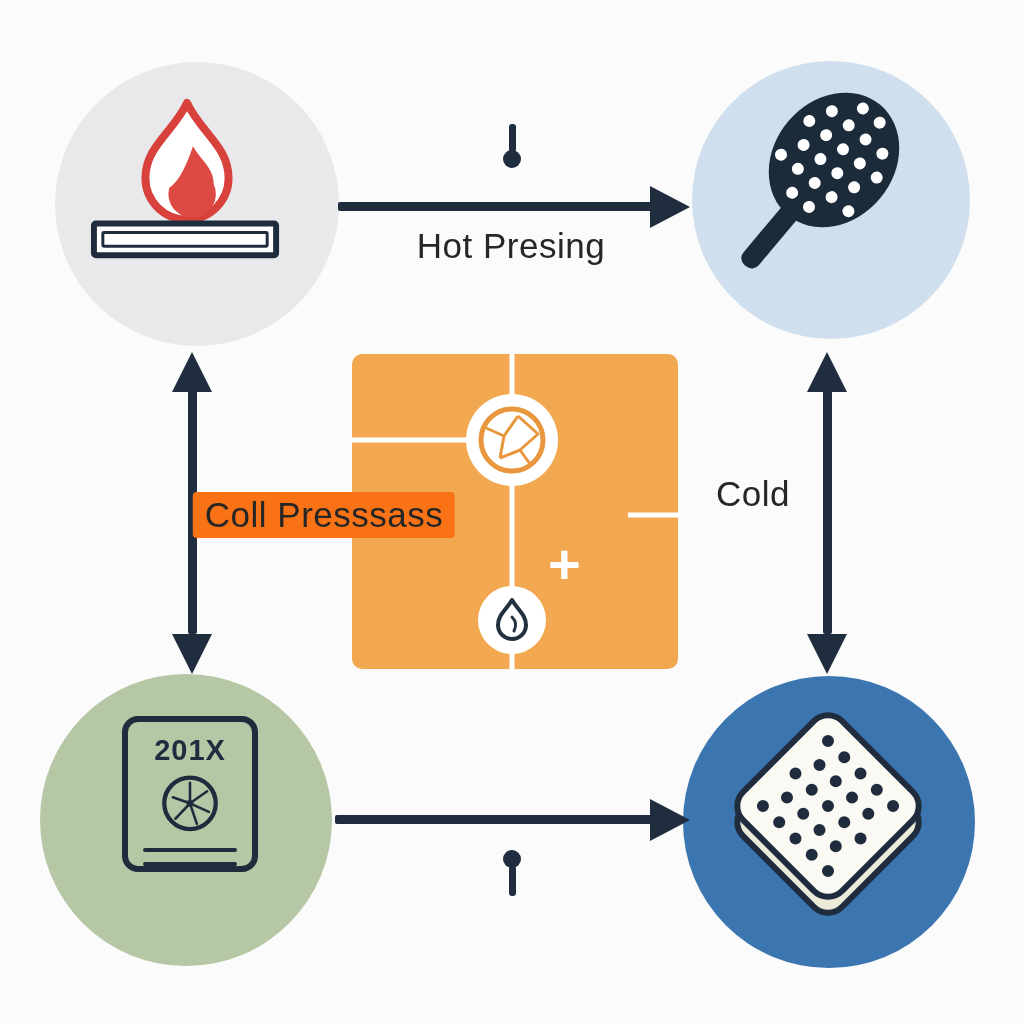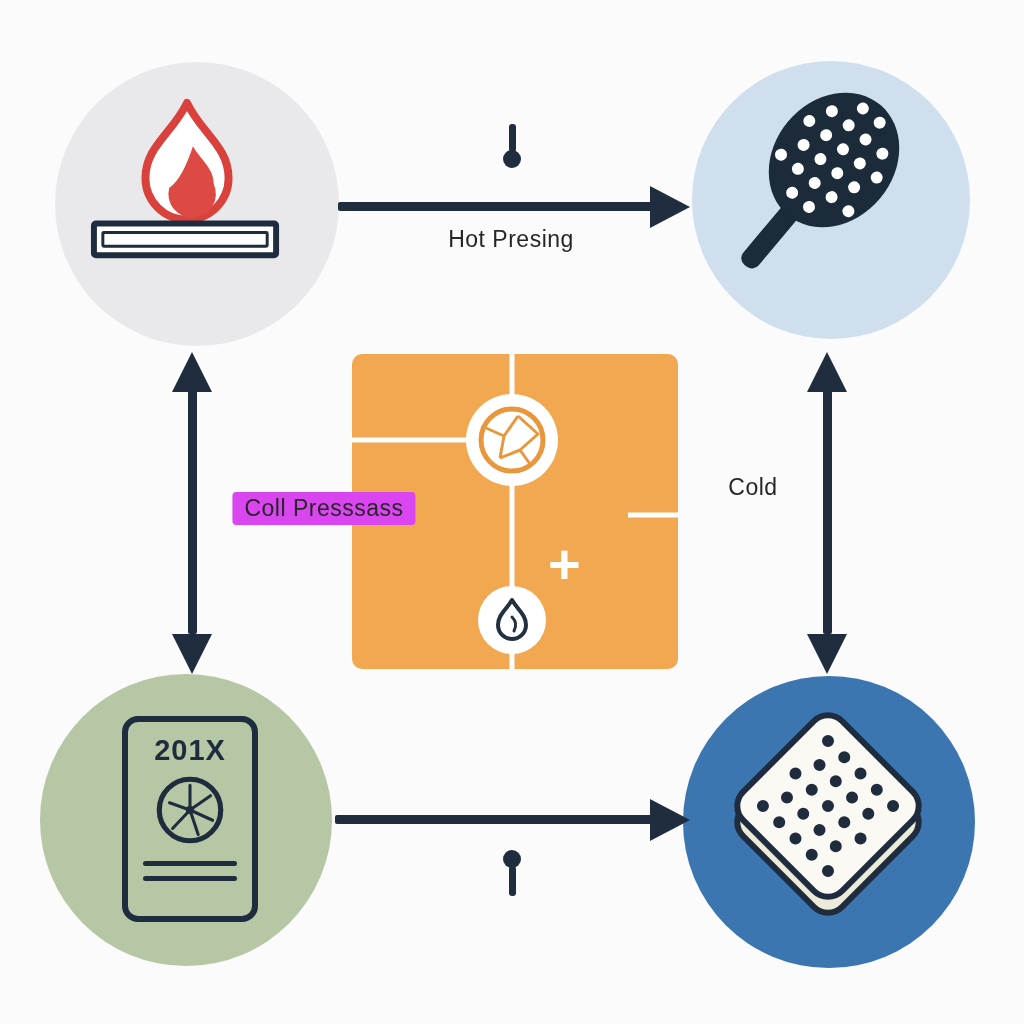--- a/index.html
+++ b/index.html
@@ -31,29 +31,29 @@
   .abs-svg{position:absolute;}
 
   .arrow-line{position:absolute;background:var(--arrow);border-radius:2px;}
   .arrow-head{position:absolute;width:0;height:0;}
   .head-right{border-top:21px solid transparent;border-bottom:21px solid transparent;border-left:40px solid var(--arrow);}
   .head-up{border-left:20px solid transparent;border-right:20px solid transparent;border-bottom:40px solid var(--arrow);}
   .head-down{border-left:20px solid transparent;border-right:20px solid transparent;border-top:40px solid var(--arrow);}
 
   .label{
     position:absolute;transform:translateX(-50%);
-    font-size:23px;color:#262626;white-space:nowrap;letter-spacing:0.5px;
-  }
-  #label-left{background:#d946ef;padding:3px 12px;border-radius:4px;}
+    font-size:35px;color:#262626;white-space:nowrap;letter-spacing:0.5px;
+  }
+  #label-left{background:#f97316;padding:3px 12px;border-radius:4px;}
 
   .pin-line{position:absolute;width:7px;background:var(--arrow);border-radius:3px;}
   .pin-dot{position:absolute;width:18px;height:18px;background:var(--arrow);border-radius:50%;}
 
   #doc-icon{
-    position:absolute;left:122px;top:716px;width:136px;height:206px;
+    position:absolute;left:122px;top:716px;width:136px;height:156px;
     border:6px solid var(--outline);border-radius:16px;box-sizing:border-box;
     display:flex;flex-direction:column;align-items:center;
   }
   #doc-text{
     margin-top:12px;font-size:29px;font-weight:600;color:var(--outline);letter-spacing:1px;
   }
   #doc-gauge{width:82px;height:82px;margin-top:2px;}
   .doc-line{width:94px;height:5px;background:var(--outline);border-radius:3px;margin-top:10px;}
 </style>
 </head>

